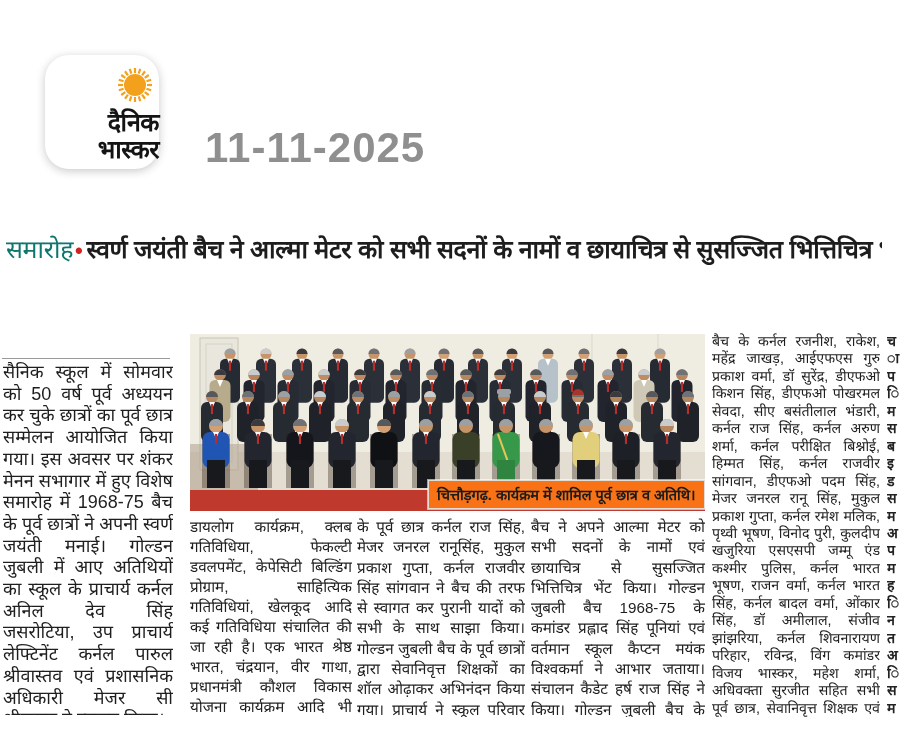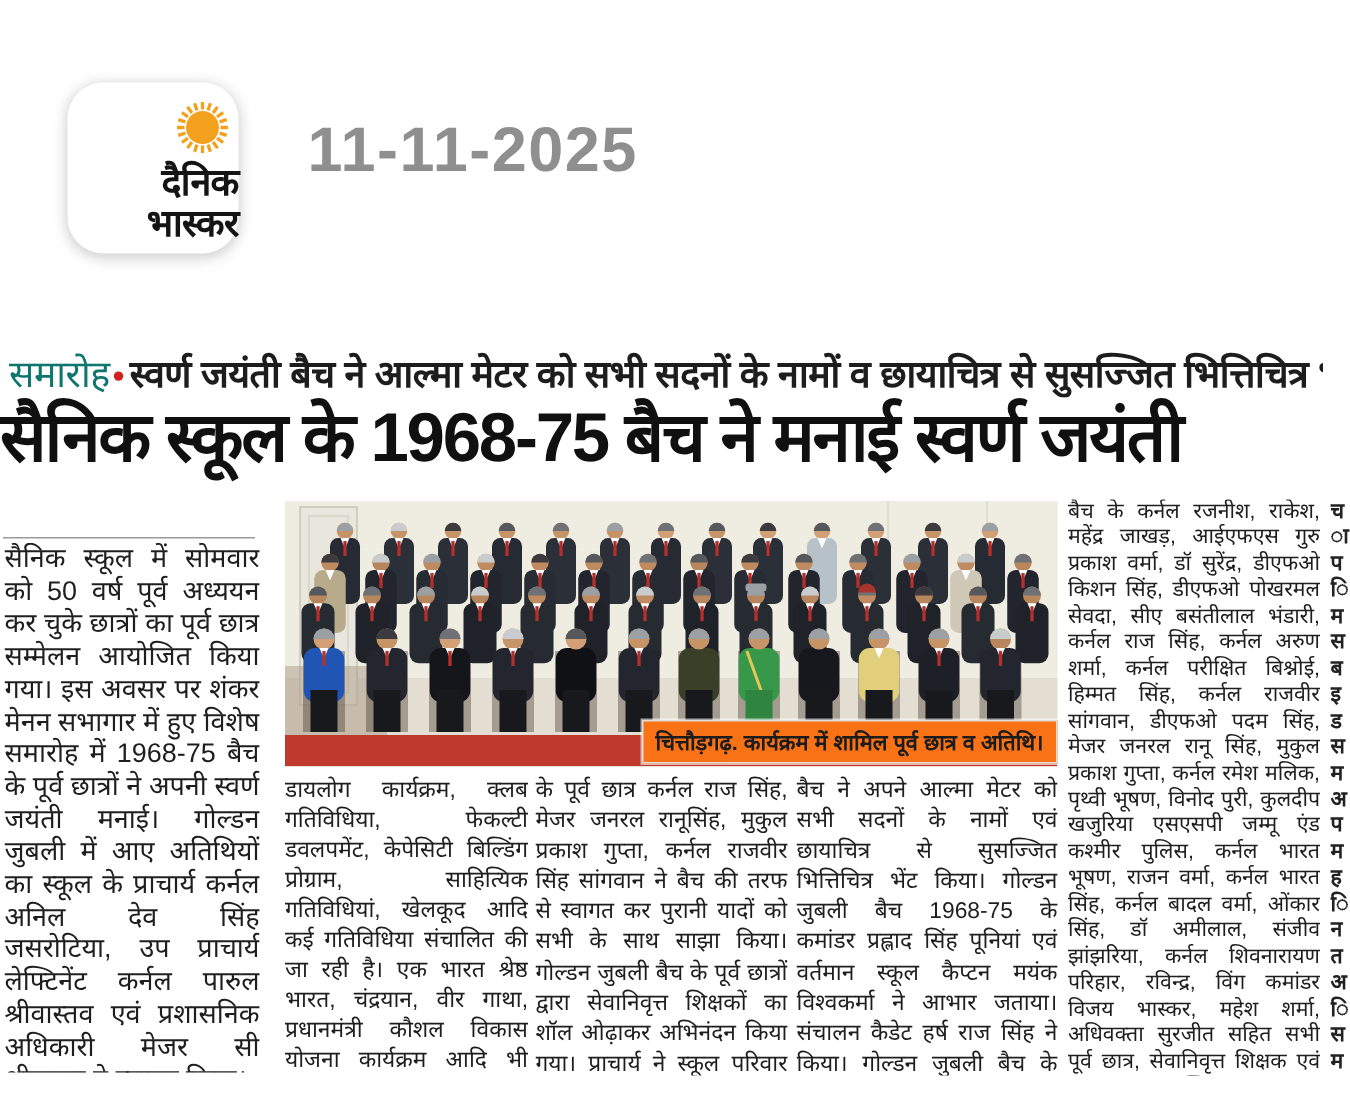--- a/index.html
+++ b/index.html
@@ -10,21 +10,21 @@
   
   .logo-card { position:absolute; left:45px; top:55px; width:114px; height:114px;
     background:#fff; border-radius:24px; box-shadow:0 2px 10px rgba(0,0,0,.22);
     display:flex; flex-direction:column; align-items:flex-end; justify-content:flex-start; }
   .logo-sun { margin-top:9px; width:48px; height:44px; }
   .logo-text { font-weight:800; font-size:25px; line-height:26px; color:#141414;
     text-align:center; letter-spacing:-0.5px; margin-top:1px; }
   .masthead-row { position:absolute; left:205px; top:76px; display:flex; align-items:baseline;
     gap:30px; white-space:nowrap; }
   .masthead-title { font-size:44px; font-weight:700; color:#171717; letter-spacing:-1px; }
-  .masthead-date { font-size:42px; font-weight:700; color:#8f8f8f; letter-spacing:1px; }
+  .masthead-date { font-size:42px; font-weight:700; color:#8f8f8f; letter-spacing:1px;margin-top:48px; }
 
   
   .kicker { position:absolute; left:6px; top:231px; width:876px; white-space:nowrap;
     overflow:hidden; font-size:25px; font-weight:700; color:#1d1d1d; letter-spacing:-0.3px; }
   .kicker .label { color:#0f766e; font-weight:400; }
   .kicker .dot { color:#d0231f; font-size:22px; padding:0 4px 0 2px; }
   .headline { position:absolute; left:0px; top:261px; width:884px; white-space:nowrap;
     overflow:hidden; font-size:46px; font-weight:800; color:#101010; letter-spacing:-1.5px;
     line-height:60px; }
   .byline { position:absolute; left:0px; top:336px; width:172px; text-align:center;
@@ -88,21 +88,20 @@
   </div>
 
   <div class="masthead-row">
     <span class="masthead-date">11-11-2025</span>
   </div>
 
   <div class="kicker">
     <span class="label">समारोह</span><span class="dot">•</span><span>स्वर्ण जयंती बैच ने आल्मा मेटर को सभी सदनों के नामों व छायाचित्र से सुसज्जित भित्तिचित्र भेंट किया</span>
   </div>
 
-  <h1 class="headline">सैनिक स्कूल के 1968-75 बैच ने मनाई स्वर्ण जयंती</h1>
 
   <div class="byline-rule"></div>
 
   <div class="col col-1">
     <p>सैनिक स्कूल में सोमवार को 50 वर्ष पूर्व अध्ययन कर चुके छात्रों का पूर्व छात्र सम्मेलन आयोजित किया गया। इस अवसर पर शंकर मेनन सभागार में हुए विशेष समारोह में 1968-75 बैच के पूर्व छात्रों ने अपनी स्वर्ण जयंती मनाई। गोल्डन जुबली में आए अतिथियों का स्कूल के प्राचार्य कर्नल अनिल देव सिंह जसरोटिया, उप प्राचार्य लेफ्टिनेंट कर्नल पारुल श्रीवास्तव एवं प्रशासनिक अधिकारी मेजर सी श्रीकुमार ने स्वागत किया।</p>
     <p>पीआरओ बाबूलाल शिवरान ने बताया कि हुई विशेष सभा में प्राचार्य कर्नल अनिल देव सिंह जसरोटिया ने स्वागत भाषण देते हुए स्कूल एवं छात्रों के विकास कार्यों की जानकारी देते हुए कहा कि छात्रों के सम्पूर्ण विकास के लिए अंग्रेजी में</p>
   </div>
   <div class="col col-2">
     <p>डायलोग कार्यक्रम, क्लब गतिविधिया, फेकल्टी डवलपमेंट, केपेसिटी बिल्डिंग प्रोग्राम, साहित्यिक गतिविधियां, खेलकूद आदि कई गतिविधिया संचालित की जा रही है। एक भारत श्रेष्ठ भारत, चंद्रयान, वीर गाथा, प्रधानमंत्री कौशल विकास योजना कार्यक्रम आदि भी आयोजित किए जा रहे हैं। पूर्व छात्रों को स्कूल की एक डॉक्यूमेंट्री दिखाई गई। गोल्डन जुबली 1968-75 बैच</p>
   </div>

